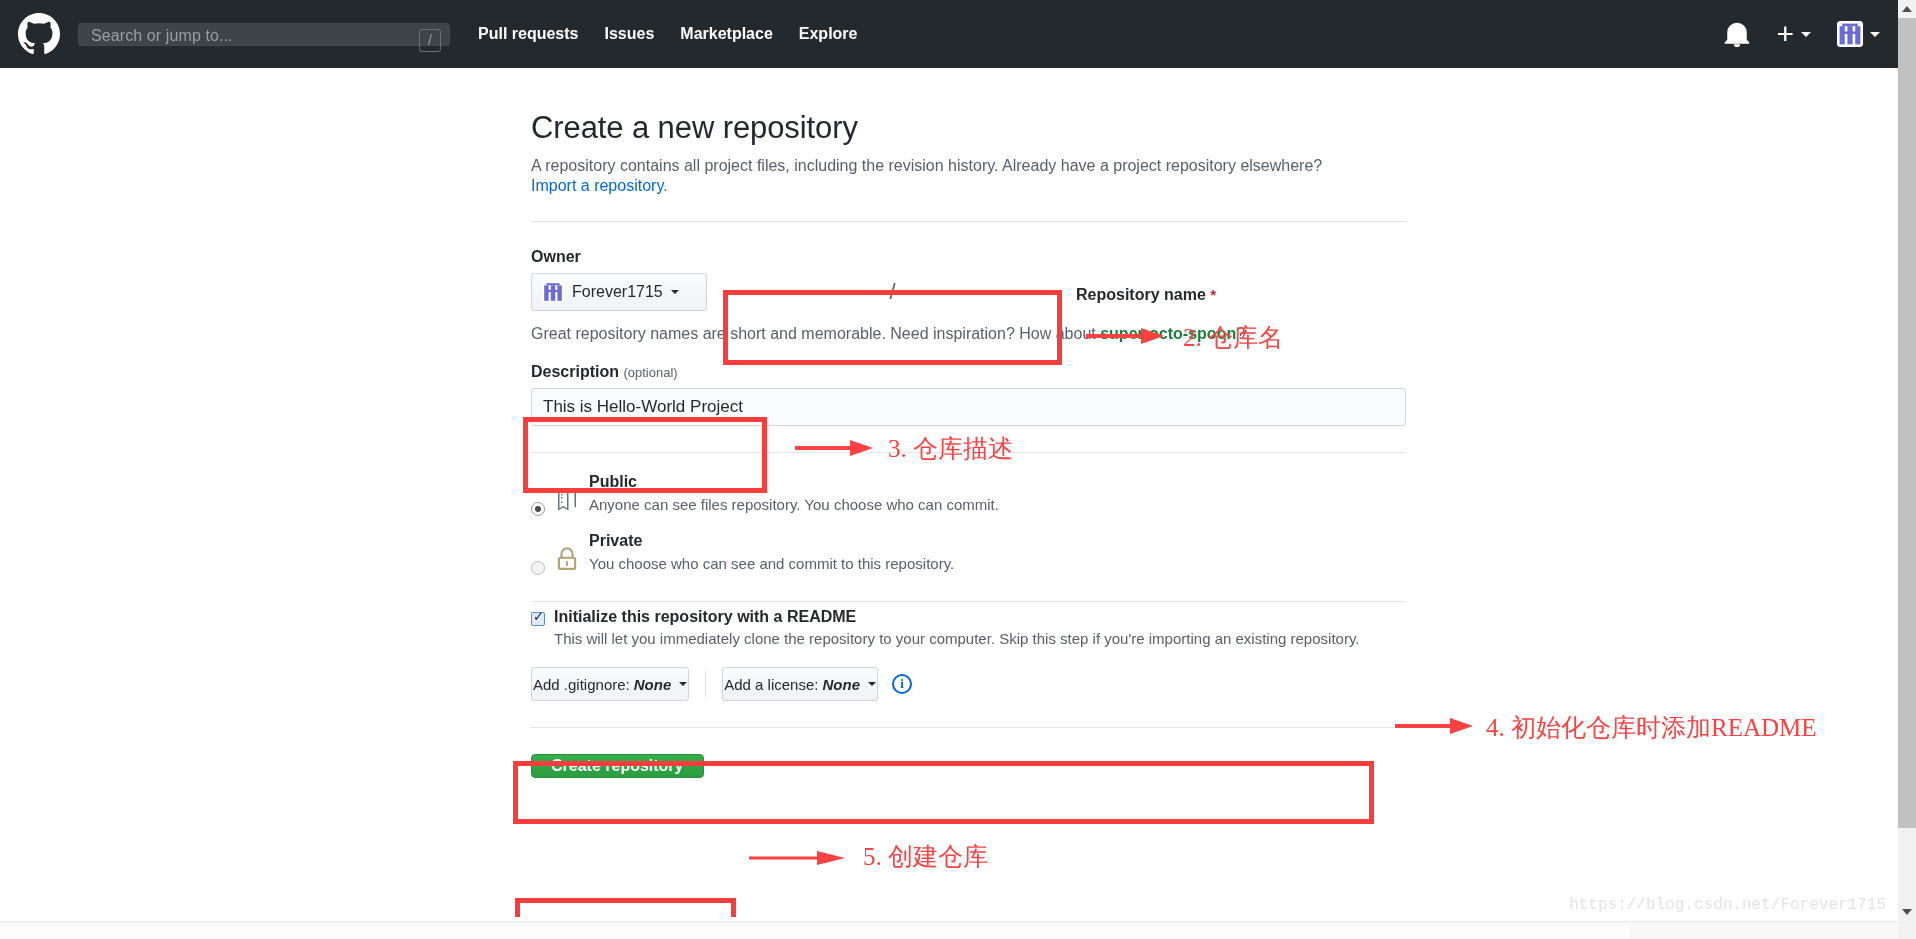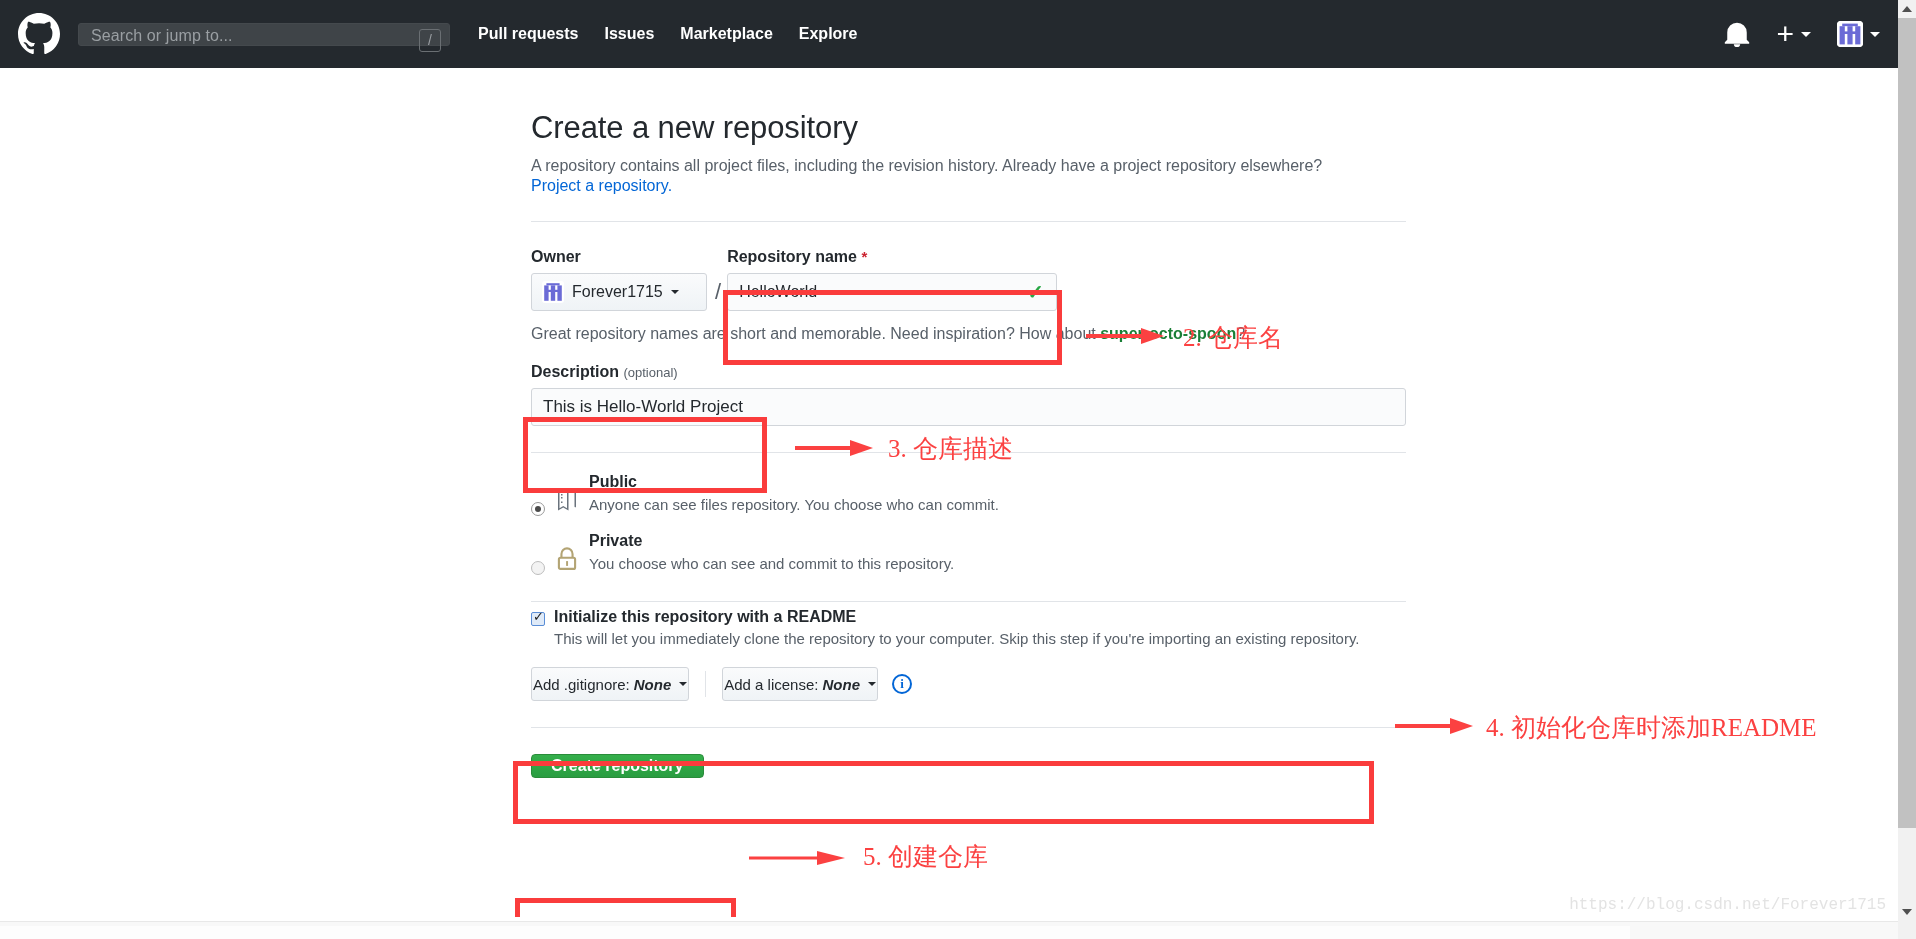--- a/index.html
+++ b/index.html
@@ -90,20 +90,21 @@
   }
   #import-link { color: #0366d6; font-size: 16px; cursor: pointer; }
 
   .hr { border: 0; border-top: 1px solid #e1e4e8; margin: 26px 0 0 0; height: 1px; }
 
   
   #owner-row {
     display: flex; align-items: flex-end;
     margin-top: 26px;
     position: relative;
+    justify-content: space-between;
   }
   .field-label {
     font-size: 16px; color: #24292e; font-weight: 600;
     margin-bottom: 7px; display: block;
   }
   .field-label .optional { font-weight: 400; color: #586069; font-size: 13px; }
   .req-star { color: #cb2431; font-size: 15px; }
 
   #owner-col { width: 182px; }
   #owner-button {
@@ -345,21 +346,21 @@
       <span class="caret-white"></span>
     </div>
   </div>
 </div>
 
 <div id="main">
   <div id="content">
 
     <h1 id="page-title">Create a new repository</h1>
     <p id="page-subtitle">A repository contains all project files, including the revision history. Already have a project repository elsewhere?</p>
-    <a id="import-link">Project a repository.</a>
+    <a id="import-link">Import a repository.</a>
 
     <hr class="hr">
 
     
     <div id="owner-row">
       <div id="owner-col">
         <span class="field-label">Owner</span>
         <div id="owner-button">
           <span id="owner-avatar">
             <svg viewBox="0 0 10 10" width="22" height="22" xmlns="http://www.w3.org/2000/svg">
@@ -382,24 +383,20 @@
         </div>
       </div>
 
       <span id="slash-sep">/</span>
 
       <div id="repo-name-col">
         <span class="field-label">
           <span>Repository name</span>
           <span class="req-star">*</span>
         </span>
-        <div id="repo-name-field">
-          <span id="repo-name-value">HelloWorld</span>
-          <span id="repo-check">✓</span>
-        </div>
       </div>
     </div>
 
     <div id="name-hint">
       <span>Great repository names are short and memorable. Need inspiration? How about </span><b>super-octo-spoon</b><span>?</span>
     </div>
 
     
     <div id="desc-block">
       <span class="field-label">

